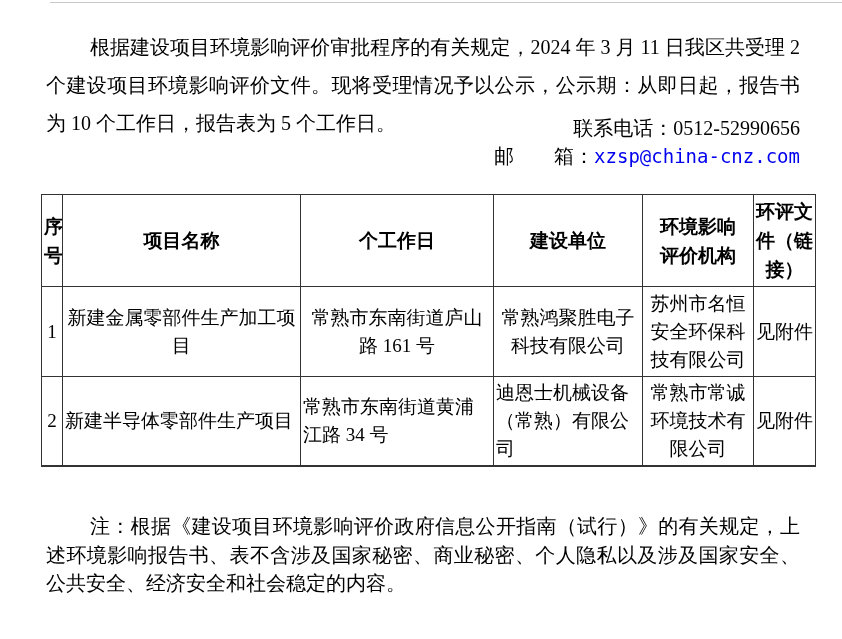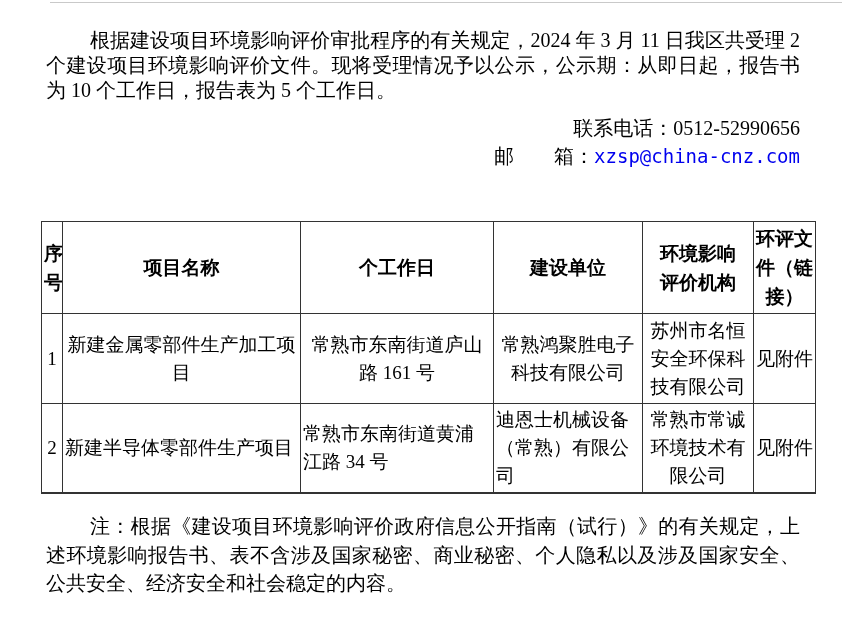--- a/index.html
+++ b/index.html
@@ -5,36 +5,36 @@
   html,body { margin:0; padding:0; background:#ffffff; }
   .page {
     position:relative; width:842px; height:639px; background:#ffffff;
     color:#000; overflow:hidden;
     font-family:"Liberation Serif","DejaVu Serif",serif;
   }
   .top-rule { position:absolute; top:2px; left:50px; right:0; height:1px; background:#c9c9c9; }
 
   .intro {
     position:absolute; left:46px; top:28px; width:754px;
-    font-size:20px; line-height:25px; text-align:justify; text-indent:44px;
+    font-size:20px; line-height:38px; text-align:justify; text-indent:44px;
     word-break:break-all;
   }
   .contact-line {
     position:absolute; left:46px; width:754px;
     font-size:20px; line-height:27.5px; text-indent:44px; white-space:nowrap;text-align:right;
   }
   .contact-phone { top:115px; }
   .contact-email { top:143px; }
   .email-link {
     color:#0000ee; cursor:pointer;
     font-family:"DejaVu Sans Mono","Liberation Mono",monospace; font-size:19px;
   }
 
   table.notice {
-    position:absolute; left:41px; top:221px; width:774px;
+    position:absolute; left:41px; top:194px; width:774px;
     border-collapse:collapse; table-layout:fixed;
     font-size:19px;
   }
   table.notice th, table.notice td {
     border:1px solid #333; vertical-align:middle;
     padding:2px; overflow:hidden;
     white-space:pre-line; word-break:break-all;
   }
   table.notice th { font-weight:bold; text-align:center; line-height:29px; }
   table.notice td { line-height:28px; text-align:center; }

